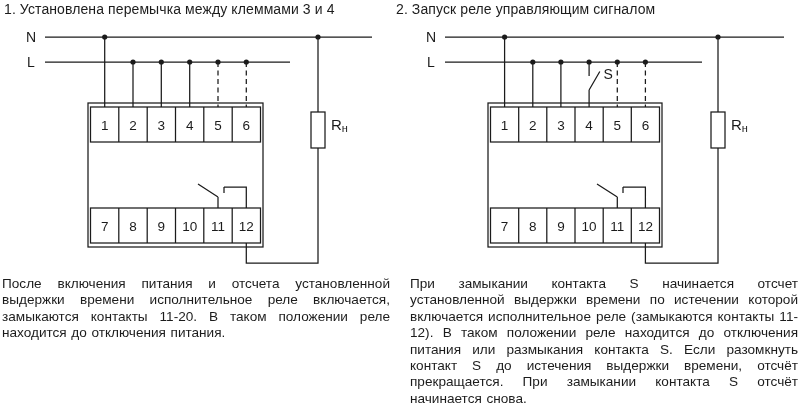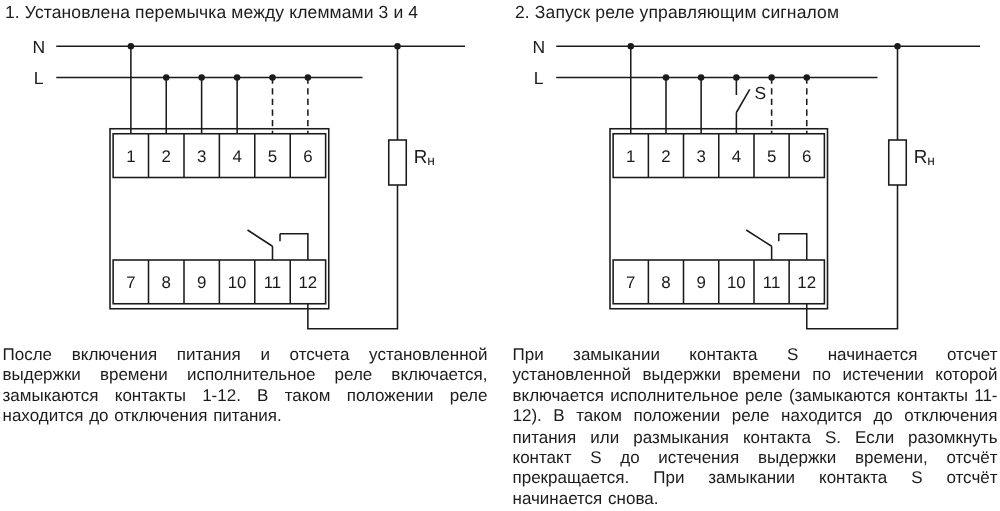--- a/index.html
+++ b/index.html
@@ -69,25 +69,25 @@
       <circle class="dot" cx="104.7" cy="21" r="2.6"></circle>
       <circle class="dot" cx="318" cy="21" r="2.6"></circle>
       <circle class="dot" cx="133" cy="46" r="2.6"></circle>
       <circle class="dot" cx="161.3" cy="46" r="2.6"></circle>
       <circle class="dot" cx="189.7" cy="46" r="2.6"></circle>
       <circle class="dot" cx="218" cy="46" r="2.6"></circle>
       <circle class="dot" cx="246.3" cy="46" r="2.6"></circle>
     </g>
   </svg>
 
-  <p class="desc" style="left:2px;top:276px;width:388px">После включения питания и отсчета установленной выдержки времени исполнительное реле включается, замыкаются контакты 1-12. В таком положении реле находится до отключения питания.</p>
+  <p class="desc" style="left:2px;top:276px;width:388px">После включения питания и отсчета установленной выдержки времени исполнительное реле включается, замыкаются контакты 11-20. В таком положении реле находится до отключения питания.</p>
 </section>
 
 <section>
-  <h2 class="title" style="left:412px">2. Запуск реле управляющим сигналом</h2>
+  <h2 class="title" style="left:396px">2. Запуск реле управляющим сигналом</h2>
 
   <svg style="left:406px" width="394" height="258" viewBox="0 0 394 258">
 
     <g>
       <text class="nl" x="25" y="26" text-anchor="middle">N</text>
       <text class="nl" x="25" y="51" text-anchor="middle">L</text>
       <path class="w" d="M39,21 H378"></path>
       <path class="w" d="M39,46 H296"></path>
     </g>
 

